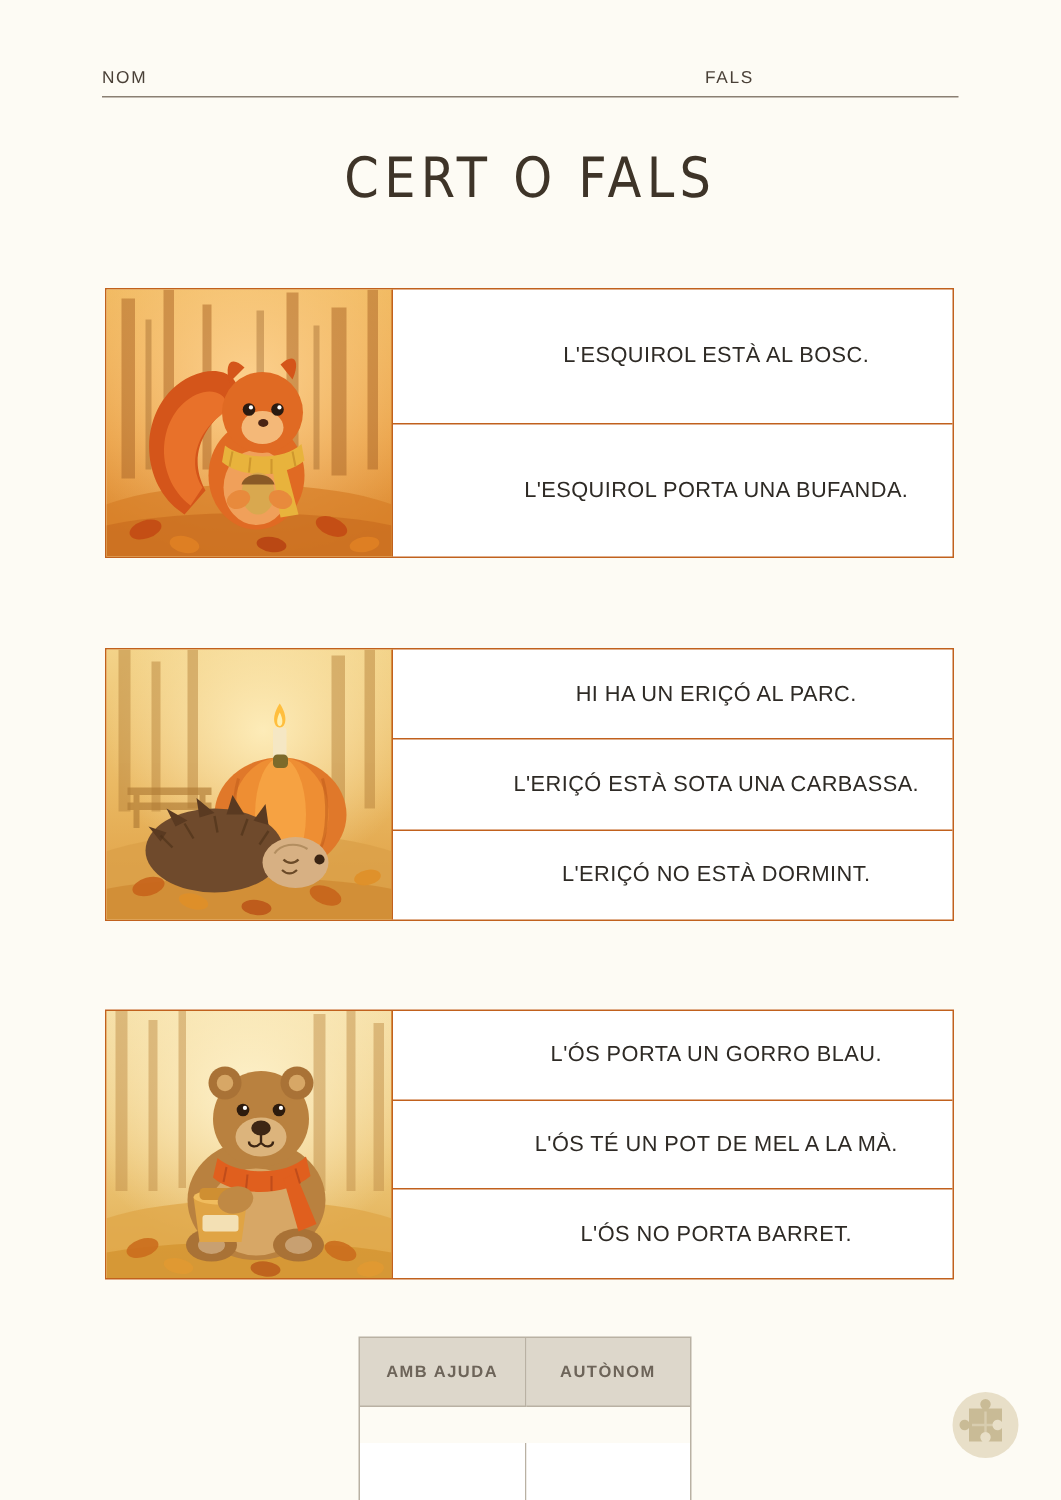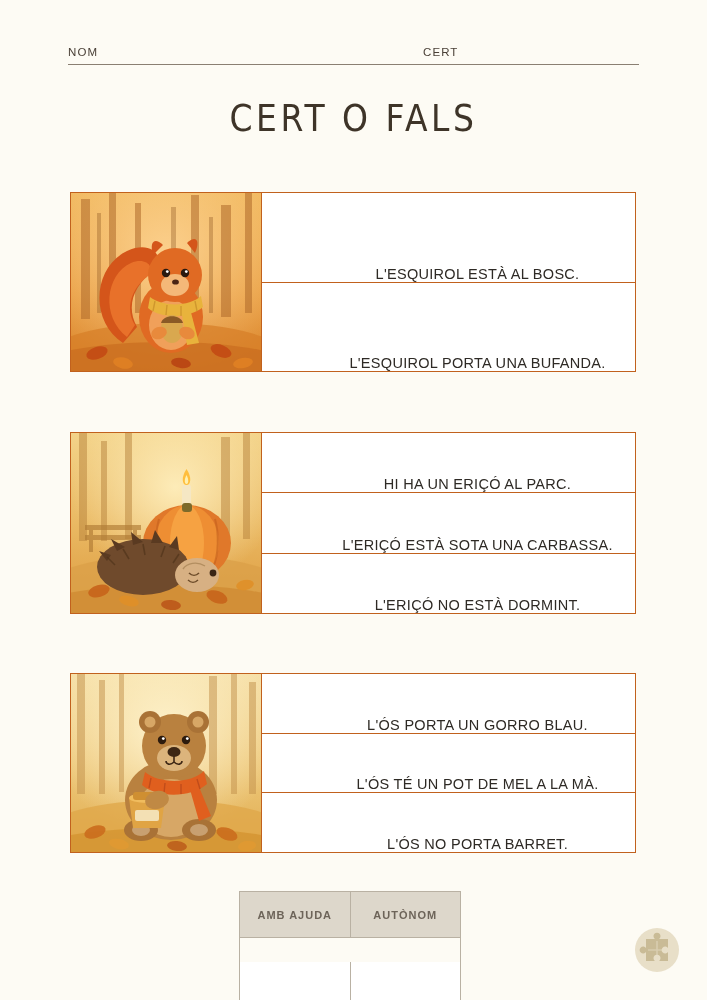--- a/index.html
+++ b/index.html
@@ -33,21 +33,21 @@
     padding-bottom: 6px;
     height: 28px;
     box-sizing: content-box;
   }
   .header-label {
     font-size: 11.5px;
     letter-spacing: 1.1px;
     color: #4a4037;
     font-weight: 400;
   }
-  .header-nom { width: 355px; }
+  .header-nom { width: 402px; }
   .header-data { }
 
   
   .title {
     text-align: center;
     margin-top: 34px;
     font-family: "DejaVu Sans", sans-serif;
     font-size: 33px;
     letter-spacing: 3.5px;
     color: #3e3428;
@@ -81,21 +81,21 @@
 
   .rows {
     flex: 1 1 auto;
     display: flex;
     flex-direction: column;
   }
   .row {
     flex: 1 1 0;
     display: flex;
     border-bottom: 1.5px solid #c1611d;
-    align-items: flex-end;
+    align-items: center;
   }
   .row:last-child { border-bottom: none; }
 
   .answer-box {
     width: 57px;
     flex: 0 0 57px;
     border-right: 1.5px solid #c1611d;
     background: #fff;
   }
   .statement {
@@ -163,21 +163,21 @@
   
   .scene { position: absolute; inset: 0; }
 </style>
 </head>
 <body>
 
 <div class="page">
 
   <div class="header">
     <span class="header-label header-nom">NOM</span>
-    <span class="header-label header-data">CERT</span>
+    <span class="header-label header-data">FALS</span>
   </div>
 
   <div class="title">CERT O FALS</div>
 
   <div class="block" id="block-0">
     <div class="pic">
       <svg class="scene" viewBox="0 0 190 178" preserveAspectRatio="xMidYMid slice" aria-hidden="true">
         <defs>
           <linearGradient id="sqbg" x1="0" y1="0" x2="0" y2="1">
             <stop offset="0" stop-color="#f0b75c"></stop>

